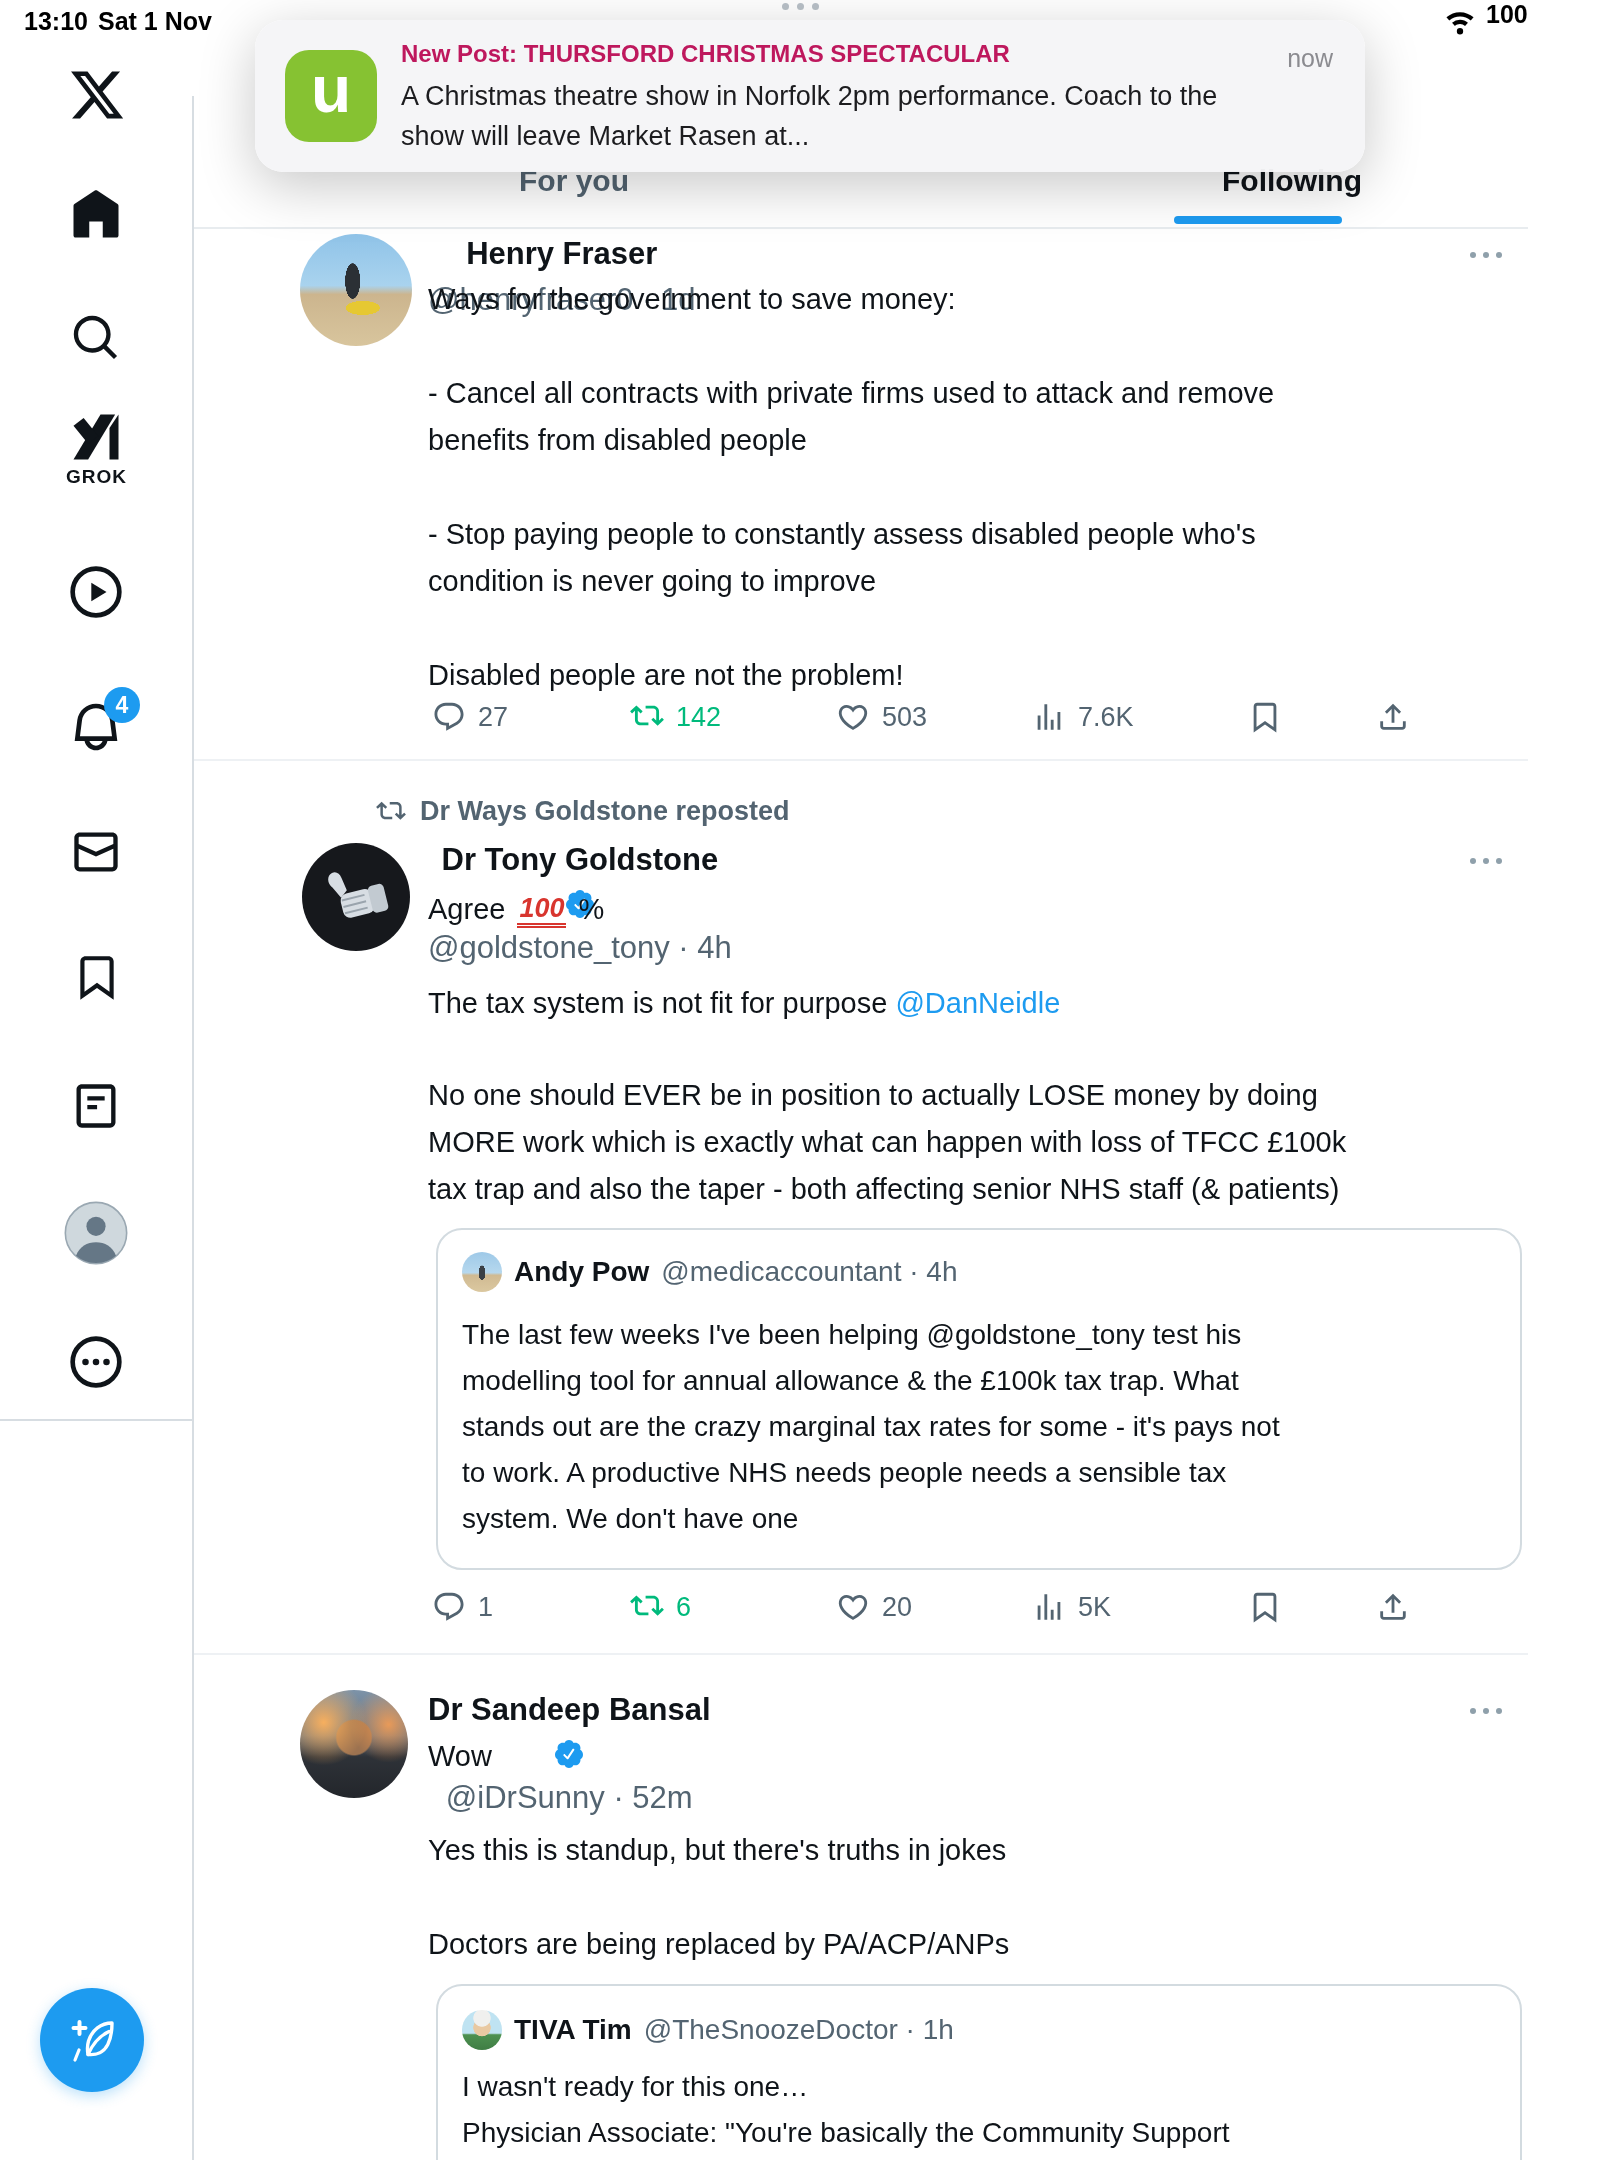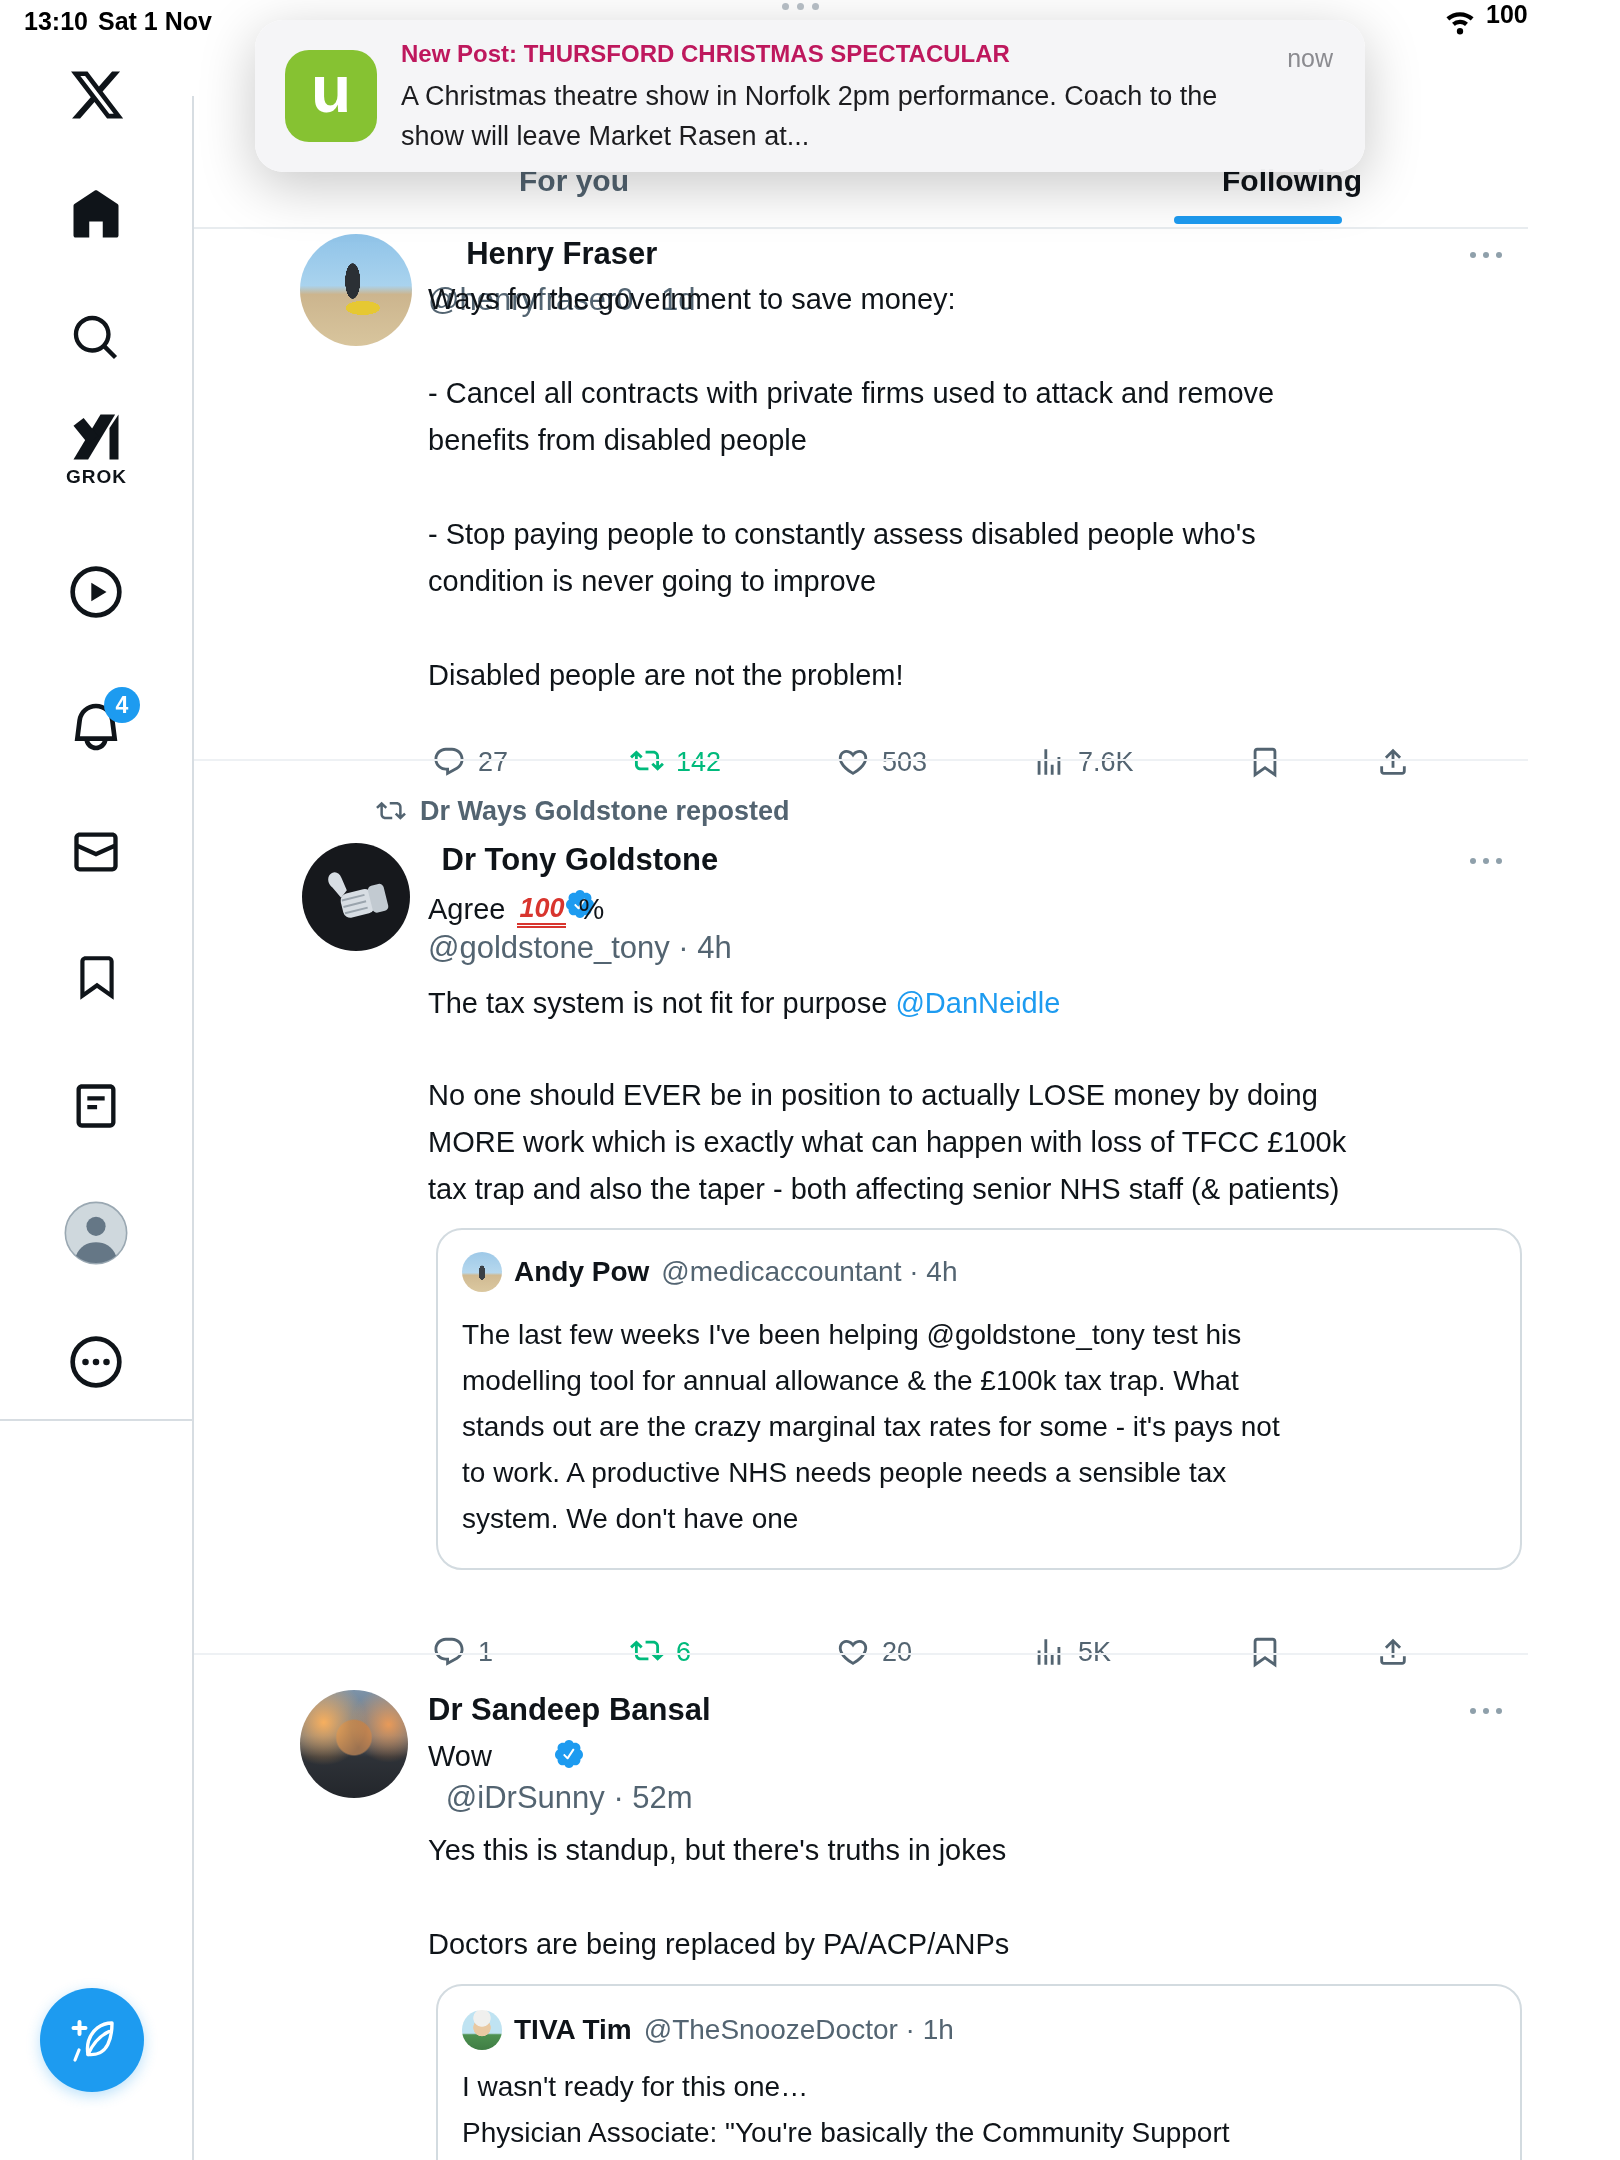--- a/index.html
+++ b/index.html
@@ -65,21 +65,21 @@
   .t-handle { font-size:31px; color:#536471; }
   .t-header { display:flex; align-items:center; gap:10px; white-space:nowrap;flex-direction:column; }
   .t-body { font-size:29px; line-height:47px; color:#0f1419; white-space:pre-line; width:1130px; }
   .menu-dots { display:flex; gap:7px; }
   .menu-dots i { width:6px; height:6px; border-radius:50%; background:#8fa0ab; }
   .repost-row { display:flex; align-items:center; gap:14px; color:#536471; }
   .repost-row span { font-size:27px; font-weight:700; }
   .link { color:#1d9bf0; }
   .hundred { display:inline-block; color:#d8352e; font-size:27px; font-weight:800; font-style:italic; line-height:26px; border-bottom:5px double #d8352e; padding:0 2px 2px 2px; transform:translateY(2px); }
 
-  .stat { display:flex; align-items:center; gap:12px; color:#536471;margin-top:45px; }
+  .stat { display:flex; align-items:center; gap:12px; color:#536471; }
   .stat span { font-size:27px; }
   .stat.green { color:#00ba7c; }
   .sep { height:2px; background:#eef1f4; }
 
   .quote-card { border:2px solid #d3dbe0; border-radius:26px; background:#fff; }
   .q-header { display:flex; align-items:center; gap:12px; white-space:nowrap; }
   .q-name { font-size:28px; font-weight:700; color:#0f1419; }
   .q-handle { font-size:28px; color:#536471; }
   .q-body { font-size:28px; line-height:46px; color:#0f1419; white-space:pre-line; width:1030px; }
 

